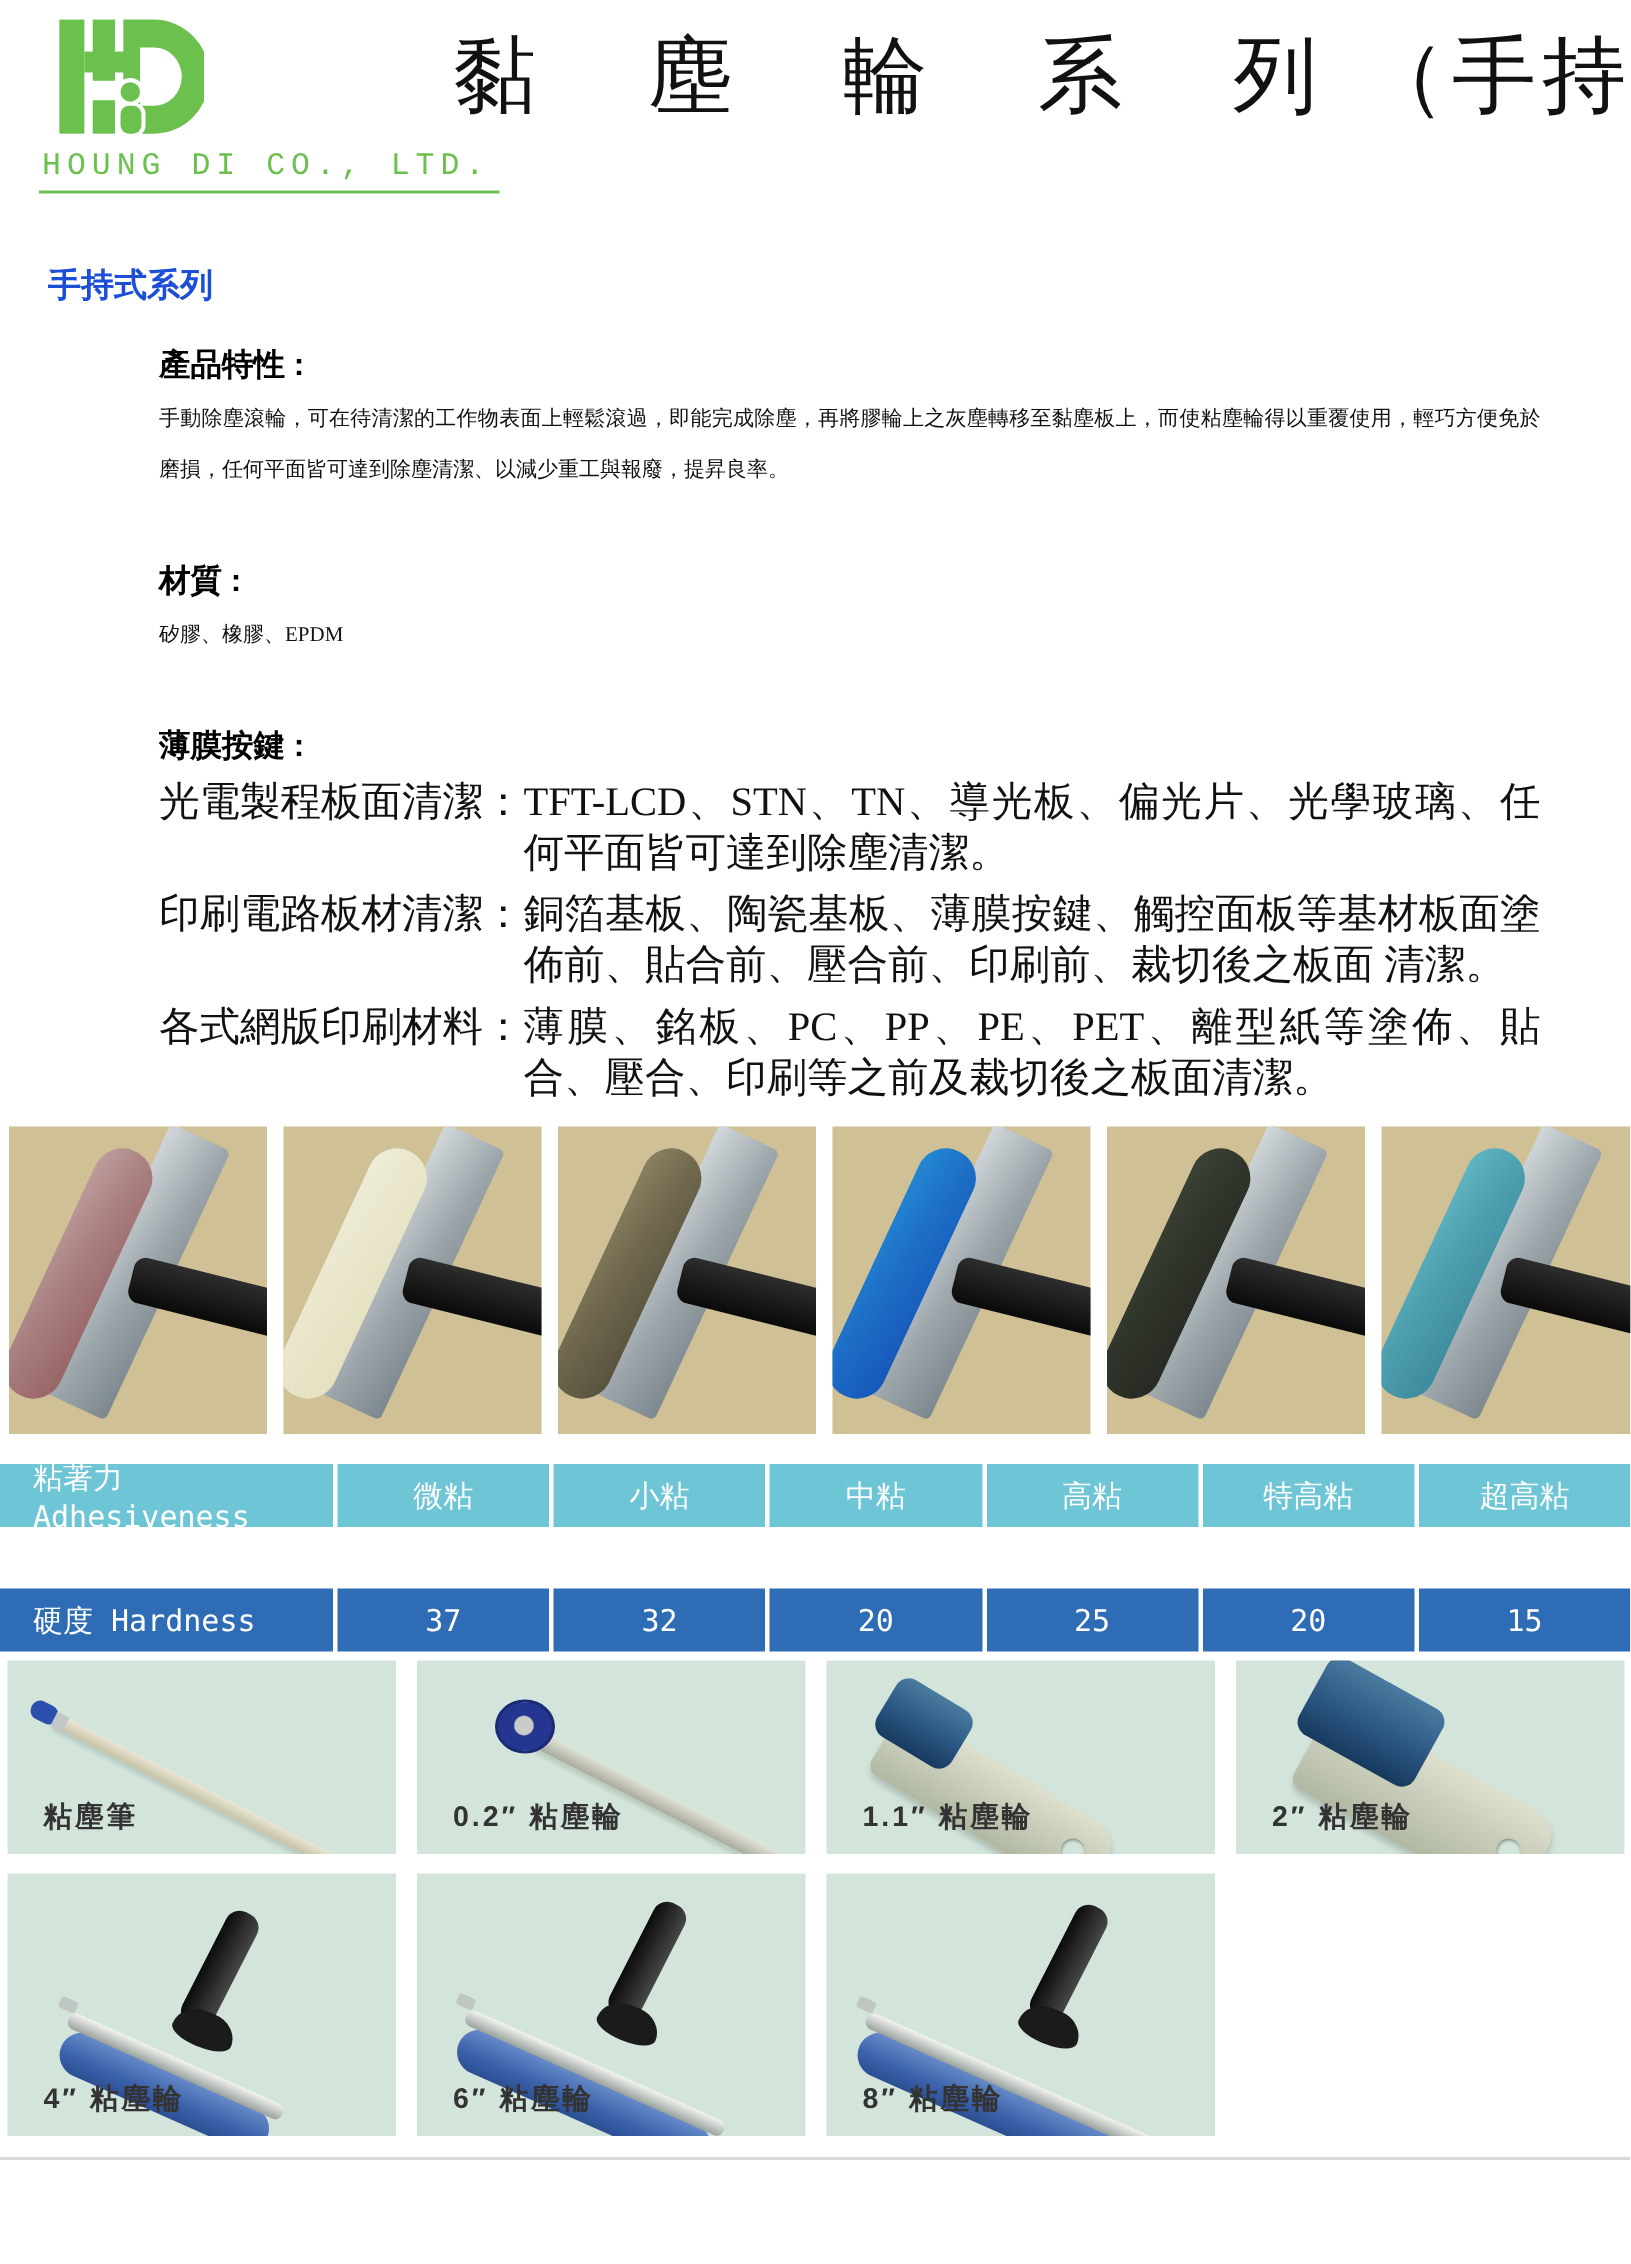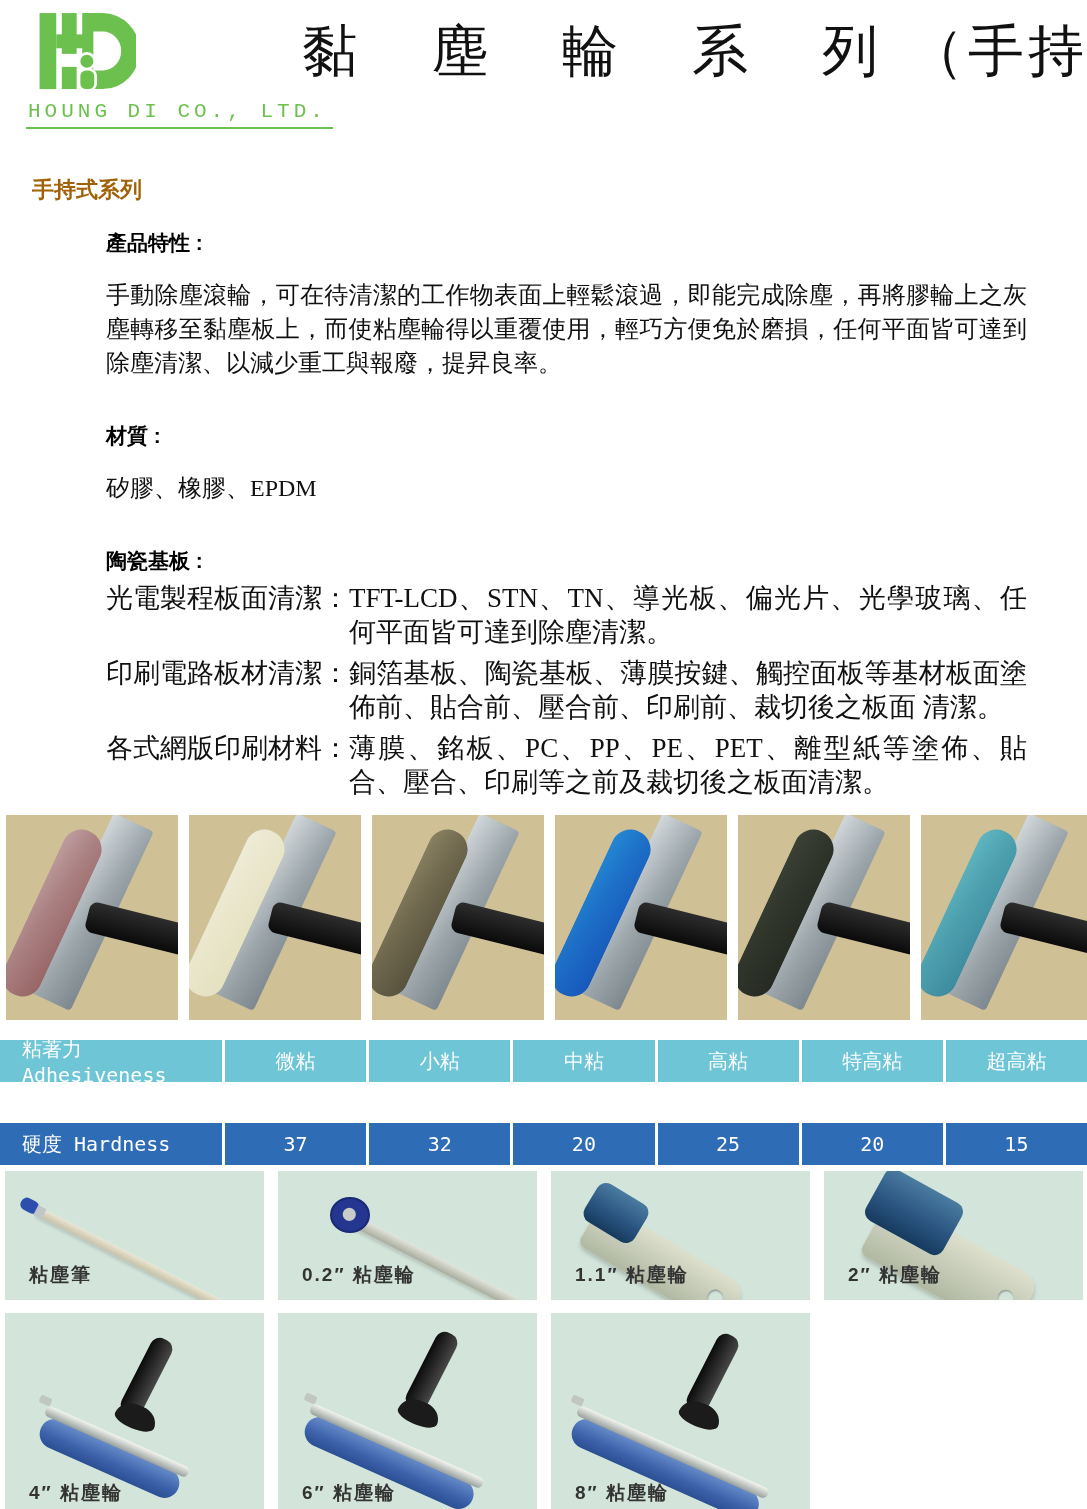--- a/index.html
+++ b/index.html
@@ -18,25 +18,25 @@
     margin-top:4px; font-family:Liberation Mono, monospace;
     color:var(--brand_green,#6cc14e); font-size:21px; letter-spacing:4px; white-space:nowrap;
     border-bottom:2px solid var(--brand_green,#6cc14e); padding:0 6px 4px 2px; display:inline-block;text-align:center;
   }
   .title { margin:12px 0 0 26px; font-weight:normal; font-size:56px; line-height:62px; white-space:nowrap; }
   .title .t-main { letter-spacing:30px; }
   .title .t-suffix { letter-spacing:4px; }
 
   
   .section-title { margin:46px 0 0 32px; font-family:"Liberation Sans","DejaVu Sans",sans-serif;
-    font-size:22px; font-weight:600; color:#a16207; }
+    font-size:22px; font-weight:600; color:#1d4ed8; }
 
   .content { margin:24px 60px 0 106px; }
   .h3 { font-family:"Liberation Sans","DejaVu Sans",sans-serif; font-size:21px; font-weight:bold; color:#000; }
-  .body-p { margin-top:21px; font-size:24px; line-height:34px; text-align:justify; }
+  .body-p { margin-top:6px; font-size:14px; line-height:34px; text-align:justify; }
   .mt-lg { margin-top:42px; }
   .app-list { margin-top:6px; }
   .app-item { display:flex; font-size:27px; line-height:34px; margin-bottom:7px; }
   .app-label { white-space:nowrap; flex:0 0 auto; }
   .app-text { flex:1 1 auto; text-align:justify; }
 
   
   .photos { display:flex; gap:11px; padding-left:6px; margin-top:16px; }
   .photo { position:relative; width:172px; height:205px; background:var(--photo_bg,#cfc096); overflow:hidden; flex:0 0 auto; }
   .p-frame { position:absolute; z-index:1; left:64px; top:-2px; width:44px; height:198px;
@@ -55,21 +55,21 @@
   .tcell { color:#fff; font-size:20px; display:flex; align-items:center; justify-content:center; height:42px; }
   .tcell.h { background:var(--table_header_bg,#6ec5d6); }
   .tcell.v { background:var(--table_row_bg,#2e6cb5);margin-top:38px; }
   .tcell.first { justify-content:flex-start; padding-left:22px; }
 
   
   .grid-row { display:flex; gap:14px; padding-left:5px; margin-top:6px; }
   .grid-row + .grid-row { margin-top:13px; }
   .cellp { position:relative; width:259px; background:var(--cell_bg,#d3e5db); overflow:hidden; flex:0 0 auto; }
   .row1 .cellp { height:129px; }
-  .row2 .cellp { height:205px; }
+  .row2 .cellp { height:175px; }
   .p-label { position:absolute; z-index:5; left:24px; bottom:12px;
     font-family:"Liberation Sans","DejaVu Sans",sans-serif; font-weight:bold; font-size:19px;
     color:var(--label_color,#333); letter-spacing:2px; white-space:nowrap; }
 
   
   .g-pen { position:absolute; left:30px; top:34px; width:212px; height:9px; border-radius:4px;
     background:linear-gradient(180deg,#eae6d3,#c6c1a8); transform:rotate(27deg); transform-origin:left center;
     box-shadow:2px 3px 3px rgba(0,0,0,.12); }
   .g-pen::before { content:""; position:absolute; left:-16px; top:-3px; width:19px; height:13px; background:#2c4fae; border-radius:6px; }
   .g-pen::after { content:""; position:absolute; left:1px; top:-1px; width:9px; height:11px; background:#c2c6c9; }
@@ -132,21 +132,21 @@
 
   <div class="section-title">手持式系列</div>
 
   <div class="content">
     <div class="h3">產品特性 :</div>
     <p class="body-p">手動除塵滾輪，可在待清潔的工作物表面上輕鬆滾過，即能完成除塵，再將膠輪上之灰塵轉移至黏塵板上，而使粘塵輪得以重覆使用，輕巧方便免於磨損，任何平面皆可達到除塵清潔、以減少重工與報廢，提昇良率。</p>
 
     <div class="h3 mt-lg">材質 :</div>
     <p class="body-p">矽膠、橡膠、EPDM</p>
 
-    <div class="h3 mt-lg">陶瓷基板 :</div>
+    <div class="h3 mt-lg">薄膜按鍵 :</div>
     <div class="app-list">
       <div class="app-item">
         <span class="app-label">光電製程板面清潔：</span>
         <span class="app-text">TFT-LCD、STN、TN、導光板、偏光片、光學玻璃、任何平面皆可達到除塵清潔。</span>
       </div>
       <div class="app-item">
         <span class="app-label">印刷電路板材清潔：</span>
         <span class="app-text">銅箔基板、陶瓷基板、薄膜按鍵、觸控面板等基材板面塗佈前、貼合前、壓合前、印刷前、裁切後之板面 清潔。</span>
       </div>
       <div class="app-item">

